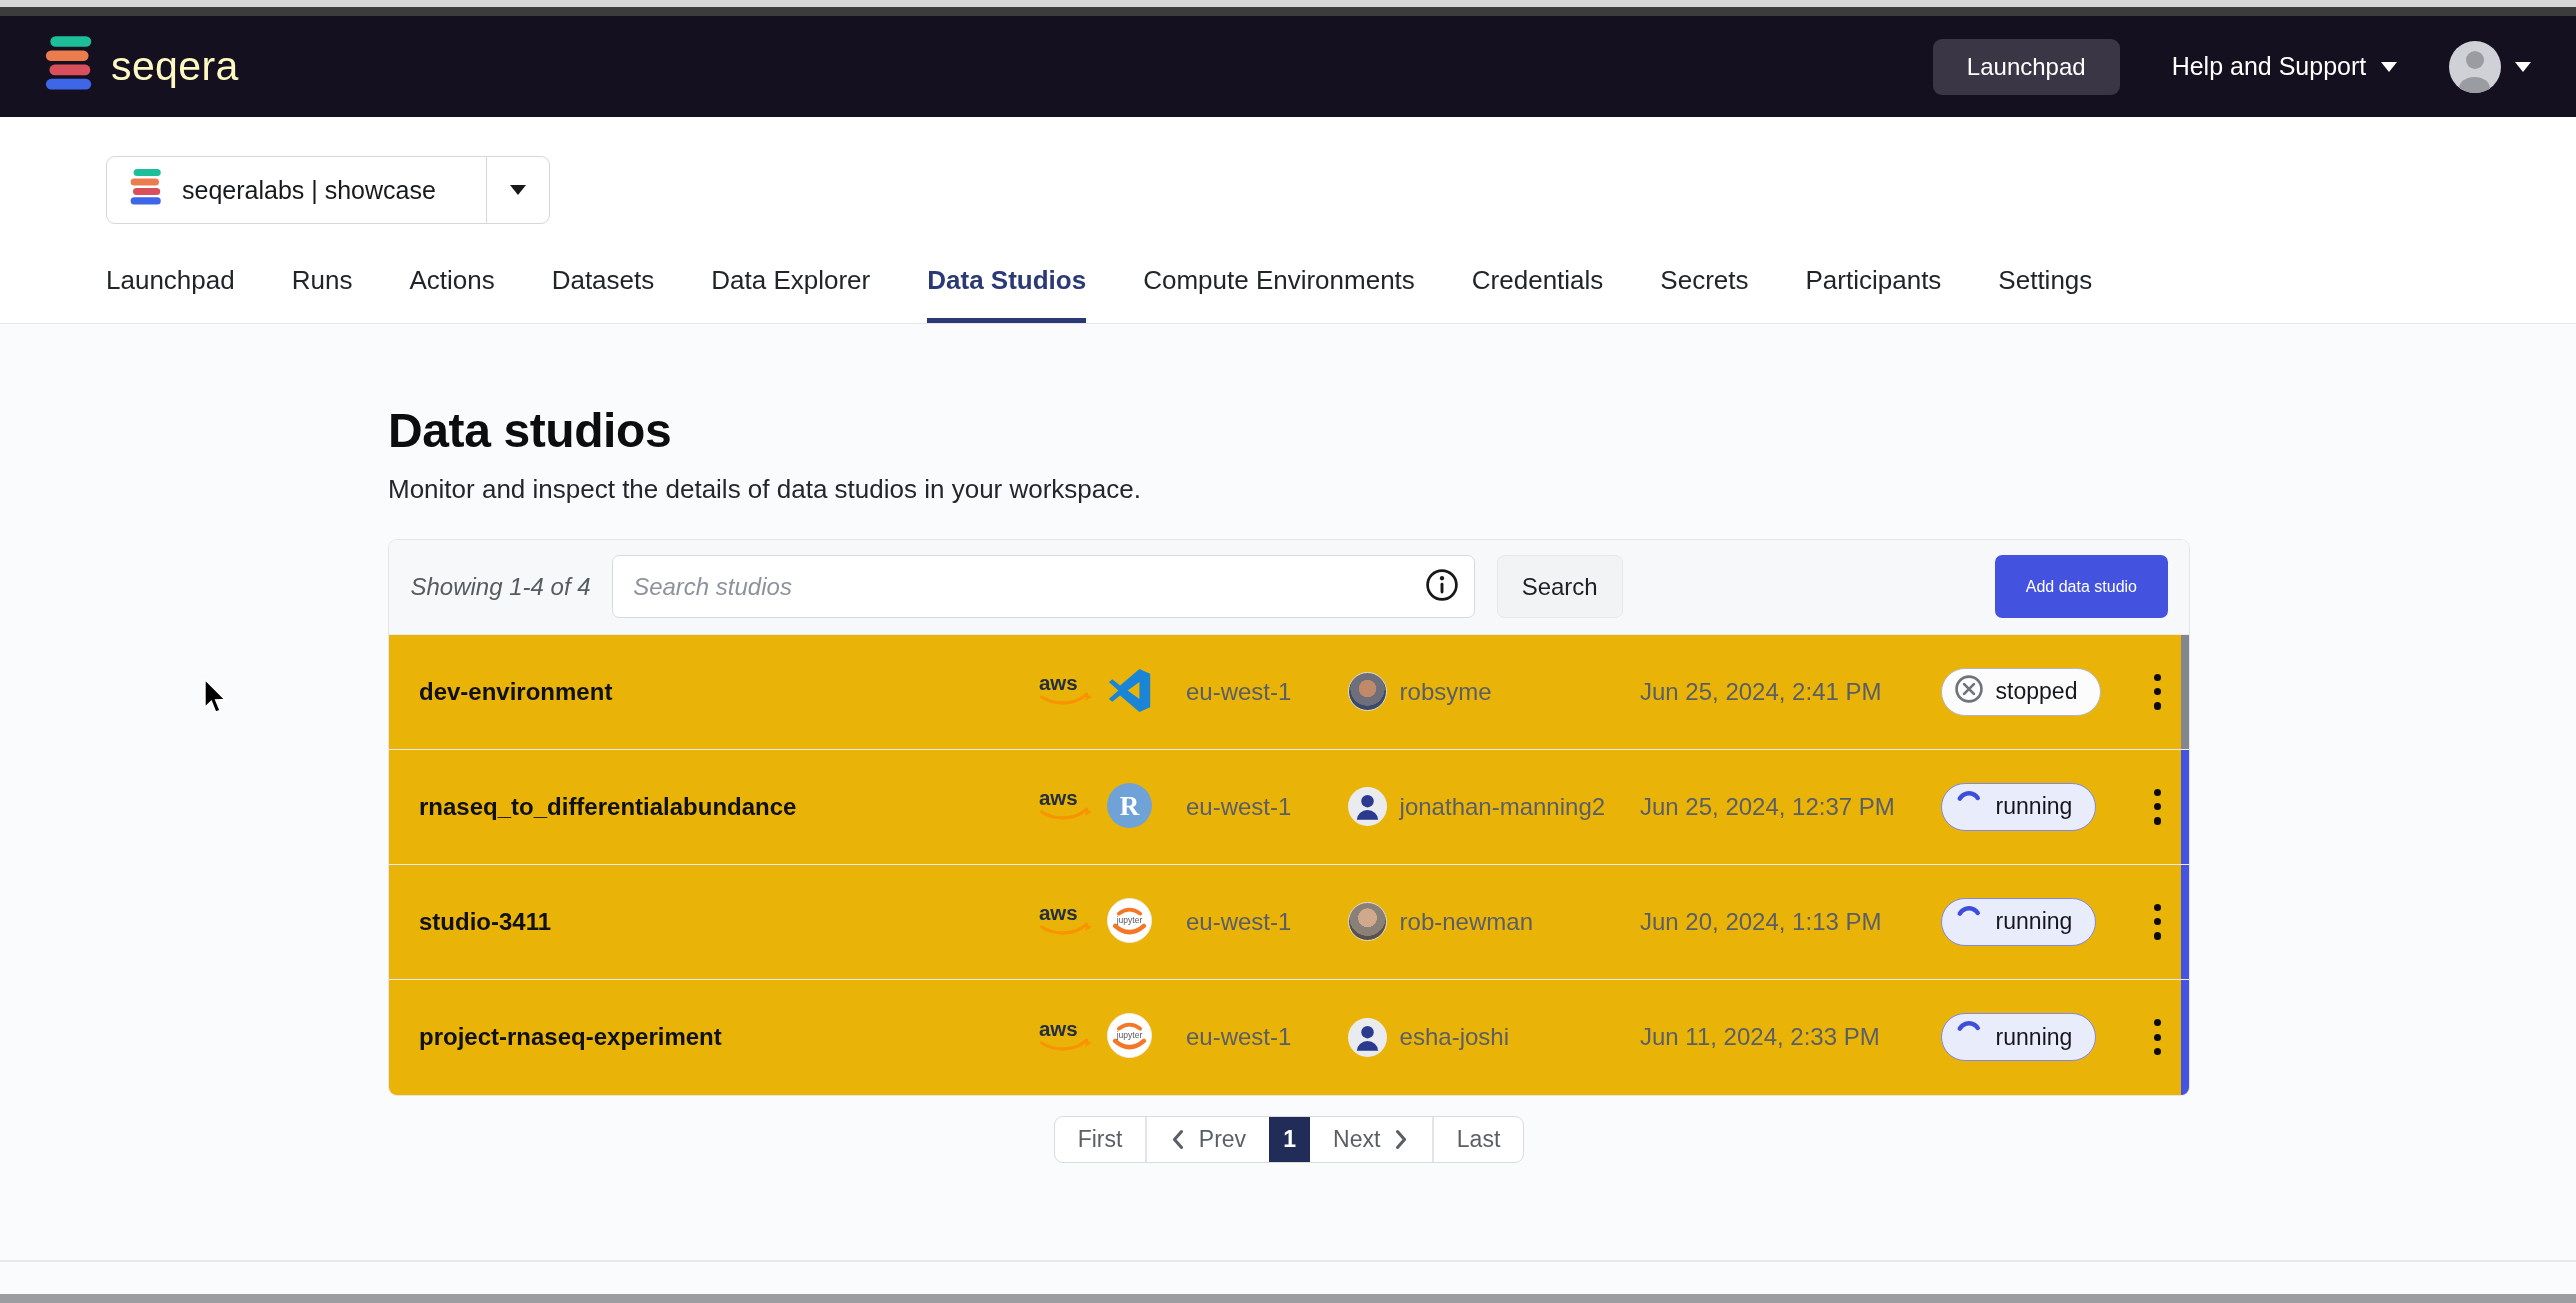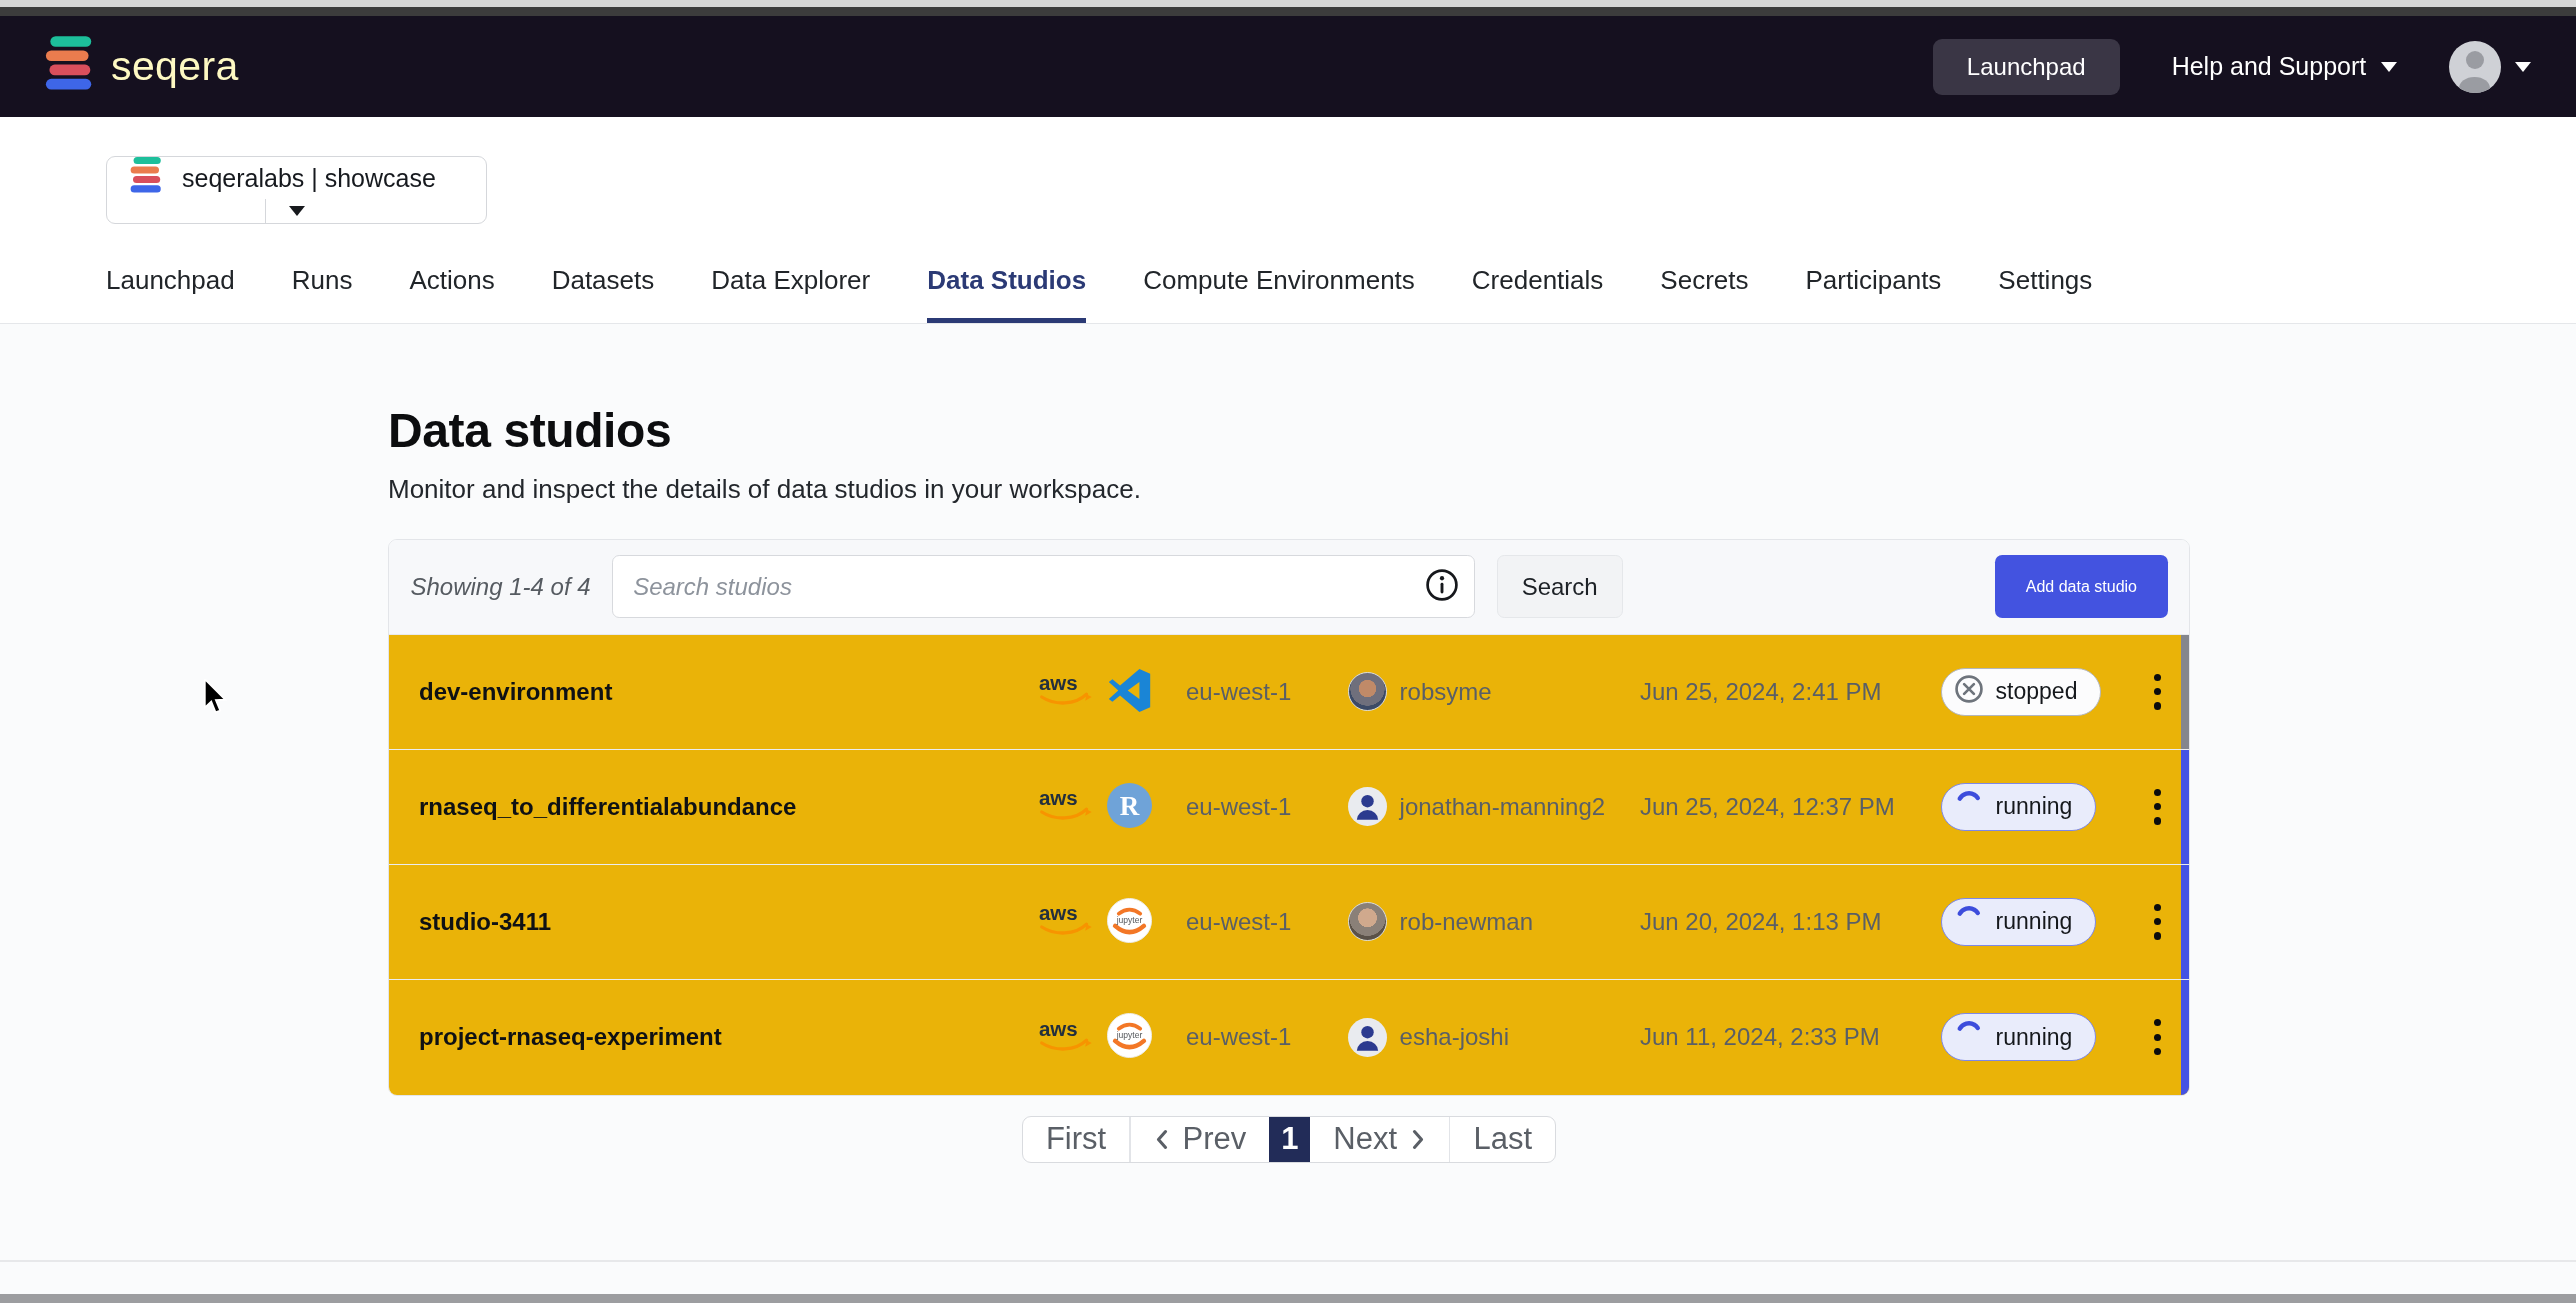--- a/index.html
+++ b/index.html
@@ -25,21 +25,21 @@
   .help-menu{display:flex;align-items:center;gap:14.4px;color:#fff;font-size:25px;cursor:pointer;}
   .caret-w{width:0;height:0;border-left:8px solid transparent;border-right:8px solid transparent;border-top:10px solid #fff;}
   .caret-b{width:0;height:0;border-left:8px solid transparent;border-right:8px solid transparent;border-top:10px solid #17191d;}
   .user-menu{display:flex;align-items:center;gap:14.4px;cursor:pointer;}
   .avatar{width:52px;height:52px;border-radius:50%;background:#cfd1d6;position:relative;overflow:hidden;}
   .avatar::before{content:"";position:absolute;left:50%;top:10px;width:18px;height:18px;margin-left:-9px;border-radius:50%;background:#9a9ca2;}
   .avatar::after{content:"";position:absolute;left:50%;bottom:-7.2px;width:30.5px;height:23px;margin-left:-15.3px;border-radius:50%;background:#9a9ca2;}
 
   
   .subheader{background:#fff;border-bottom:1.8px solid #e5e7ea;padding:39px 0 0 106px;}
-  .ws-select{display:inline-flex;align-items:center;height:68px;background:#fff;border:1.8px solid #d5d7db;border-radius:9px;cursor:pointer;box-sizing:border-box;flex-direction:column;}
+  .ws-select{display:inline-flex;align-items:center;height:68px;background:#fff;border:1.8px solid #d5d7db;border-radius:9px;cursor:pointer;box-sizing:border-box;}
   .ws-main{display:flex;align-items:center;gap:20px;padding:0 50px 0 23px;}
   .ws-label{font-size:25px;color:#16191e;}
   .ws-caret{display:flex;align-items:center;justify-content:center;height:100%;padding:0 23px;border-left:1.8px solid #d5d7db;}
   .tabs{display:flex;gap:57px;margin-top:41px;}
   .tab{font-size:26px;color:#212529;padding-bottom:21.5px;border-bottom:5.4px solid transparent;cursor:pointer;white-space:nowrap;}
   .tab.active{color:#2b3a75;font-weight:700;border-bottom-color:#2b3a75;}
 
   
   main{width:1802px;margin-left:388px;}
   .page-title{margin:79px 0 0;font-size:48px;font-weight:800;color:#0c0d0f;letter-spacing:-0.4px;}
@@ -70,21 +70,21 @@
   .badge.stopped{background:#fcfcfd;border:1.8px solid #b3b6bc;}
   .badge.running{background:#e9ecfb;border:1.8px solid #7d88e8;}
   .kebab{display:flex;flex-direction:column;gap:7.2px;align-items:center;width:39px;padding:9px 0;cursor:pointer;}
   .kebab i{width:7.2px;height:7.2px;border-radius:50%;background:#0b0c0e;}
   .rowbar{position:absolute;right:0;top:0;bottom:0;width:8px;}
   .rowbar.stopped{background:#84868d;}
   .rowbar.running{background:#4453e4;}
 
   
   .pagination{display:flex;align-items:center;width:max-content;margin:20px auto 0;background:#fff;
-    border:1.8px solid #d9dbdf;border-radius:9px;height:45px;font-size:31px;color:#5a5f66;overflow:hidden;}
+    border:1.8px solid #d9dbdf;border-radius:9px;height:45px;font-size:23px;color:#5a5f66;overflow:hidden;}
   .pg-cell{padding:0 23px;display:flex;align-items:center;gap:12.6px;height:100%;cursor:pointer;white-space:nowrap;}
   .pg-sep{width:1.8px;height:100%;background:#e2e4e8;}
   .pg-current{width:41px;height:100%;background:#222c58;color:#fff;display:flex;align-items:center;justify-content:center;font-weight:700;}
 
   .mouse-cursor{position:absolute;left:203px;top:679px;pointer-events:none;}
 </style>
 </head>
 <body>
 
 <div class="chrome-top"></div>

